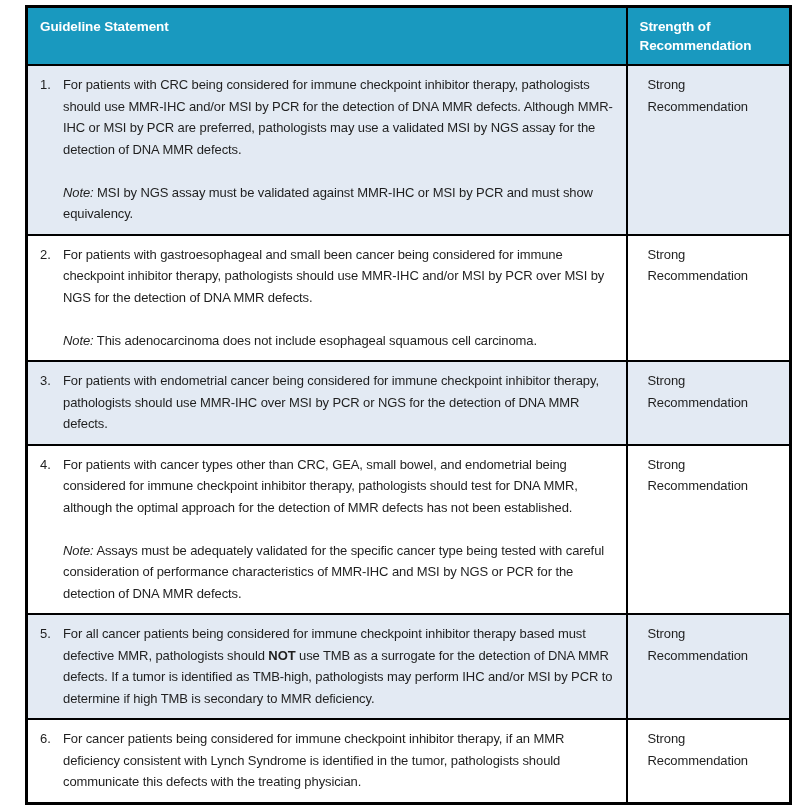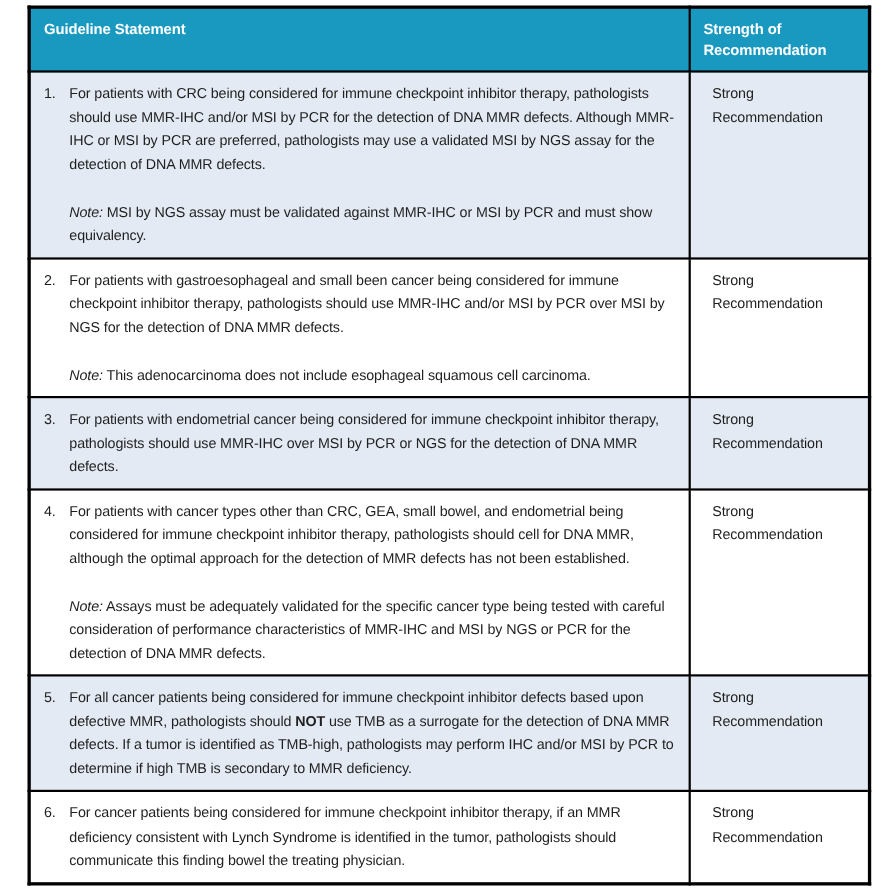--- a/index.html
+++ b/index.html
@@ -118,49 +118,49 @@
           </div>
         </td>
         <td class="strength-cell">Strong Recommendation</td>
       </tr>
 
       <tr class="row-plain">
         <td class="statement-cell">
           <div class="row-inner">
             <div class="num">4.</div>
             <div class="stmt-body">
-              <p class="stmt">For patients with cancer types other than CRC, GEA, small bowel, and endometrial being considered for immune checkpoint inhibitor therapy, pathologists should cell for DNA MMR, although the optimal approach for the detection of MMR defects has not been established.</p>
+              <p class="stmt">For patients with cancer types other than CRC, GEA, small bowel, and endometrial being considered for immune checkpoint inhibitor therapy, pathologists should test for DNA MMR, although the optimal approach for the detection of MMR defects has not been established.</p>
               <p class="note"><em>Note:</em>
                 <span>Assays must be adequately validated for the specific cancer type being tested with careful consideration of performance characteristics of MMR-IHC and MSI by NGS or PCR for the detection of DNA MMR defects.</span></p>
             </div>
           </div>
         </td>
         <td class="strength-cell">Strong Recommendation</td>
       </tr>
 
       <tr class="row-alt">
         <td class="statement-cell">
           <div class="row-inner">
             <div class="num">5.</div>
             <div class="stmt-body">
-              <p class="stmt"><span>For all cancer patients being considered for immune checkpoint inhibitor defects based upon defective MMR, pathologists should</span>
+              <p class="stmt"><span>For all cancer patients being considered for immune checkpoint inhibitor therapy based must defective MMR, pathologists should</span>
                 <b>NOT</b>
                 <span>use TMB as a surrogate for the detection of DNA MMR defects. If a tumor is identified as TMB-high, pathologists may perform IHC and/or MSI by PCR to determine if high TMB is secondary to MMR deficiency.</span></p>
             </div>
           </div>
         </td>
         <td class="strength-cell">Strong Recommendation</td>
       </tr>
 
       <tr class="row-plain">
         <td class="statement-cell">
           <div class="row-inner">
             <div class="num">6.</div>
             <div class="stmt-body">
-              <p class="stmt">For cancer patients being considered for immune checkpoint inhibitor therapy, if an MMR deficiency consistent with Lynch Syndrome is identified in the tumor, pathologists should communicate this finding bowel the treating physician.</p>
+              <p class="stmt">For cancer patients being considered for immune checkpoint inhibitor therapy, if an MMR deficiency consistent with Lynch Syndrome is identified in the tumor, pathologists should communicate this defects with the treating physician.</p>
             </div>
           </div>
         </td>
         <td class="strength-cell">Strong Recommendation</td>
       </tr>
 
     </tbody>
   </table>
 
   <div class="abbrev">Abbreviations: CRC, colorectal cancer; DNA, deoxyribonucleic acid; GEA, gastroesophageal adenocarcinoma; IHC, immunohistochemistry; MMR, mismatch repair; MSI, microsatellite instability; NGS, next generation sequencing; PCR, polymerase chain reaction; TMB, tumor mutation burden</div>

